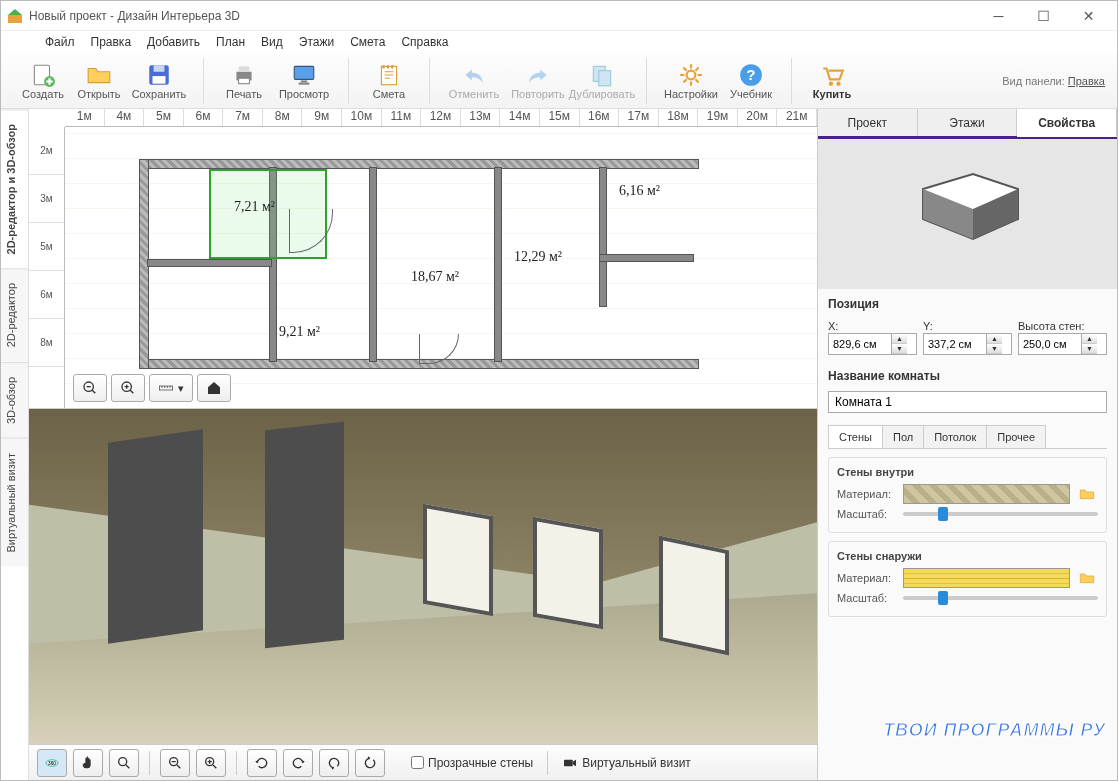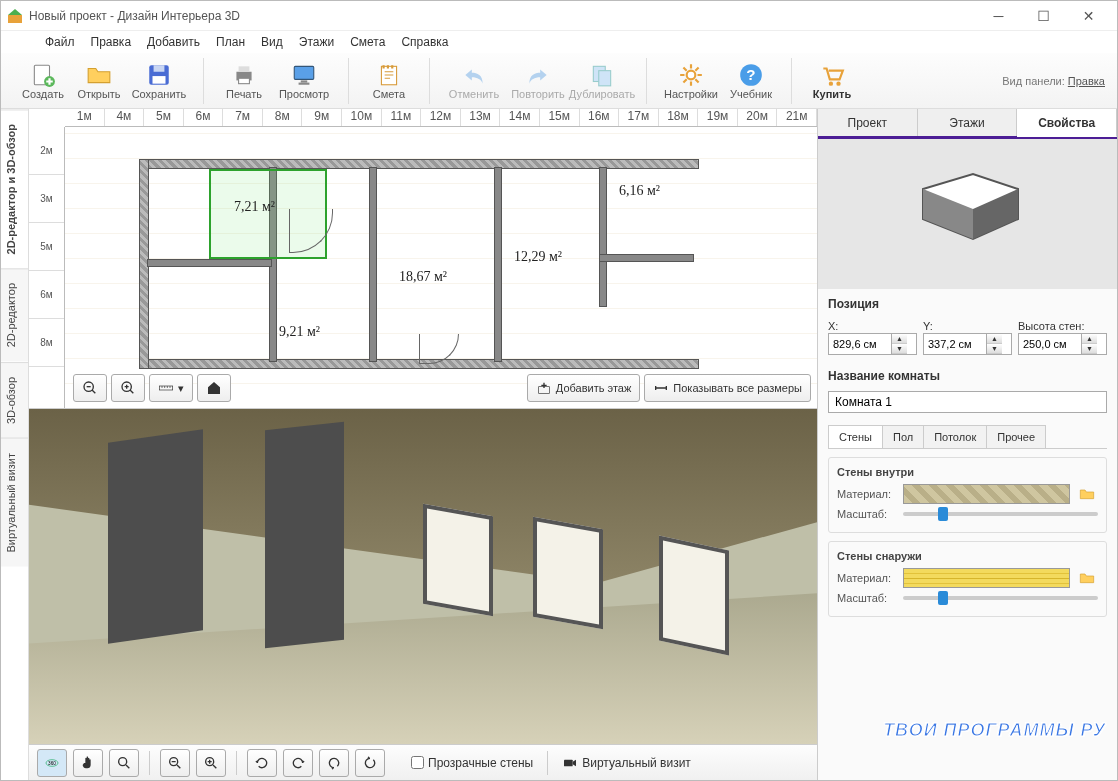--- a/index.html
+++ b/index.html
@@ -280,21 +280,21 @@
         <div class="wall" style="left:130px;top:28px;width:8px;height:195px"></div>
         <div class="wall" style="left:230px;top:28px;width:8px;height:195px"></div>
         <div class="wall" style="left:355px;top:28px;width:8px;height:195px"></div>
         <div class="wall" style="left:460px;top:28px;width:8px;height:140px"></div>
         <div class="wall" style="left:460px;top:115px;width:95px;height:8px"></div>
         <div class="wall" style="left:8px;top:120px;width:125px;height:8px"></div>
 
         <div class="inner sel" style="left:70px;top:30px;width:118px;height:90px;"></div>
         <div class="roomlabel" style="left:95px;top:60px;">7,21 м²</div>
         <div class="roomlabel" style="left:480px;top:44px;">6,16 м²</div>
-        <div class="roomlabel" style="left:260px;top:130px;text-align:right;">18,67 м²</div>
+        <div class="roomlabel" style="left:272px;top:130px;text-align:right;">18,67 м²</div>
         <div class="roomlabel" style="left:375px;top:110px;">12,29 м²</div>
         <div class="roomlabel" style="left:140px;top:185px;">9,21 м²</div>
         <div class="door" style="left:150px;top:70px;width:44px;height:44px;"></div>
         <div class="door" style="left:280px;top:195px;width:40px;height:30px;"></div>
       </div>
 
       <div class="planToolbar">
         <div class="pbtn">
             <svg viewBox="0 0 24 24">
               <circle cx="10" cy="10" r="7" fill="none" stroke="#333" stroke-width="2"></circle>
@@ -309,35 +309,20 @@
             </svg>
           </div>
         <div class="pbtn"><svg viewBox="0 0 24 24">
               <rect x="2" y="9" width="20" height="6" fill="none" stroke="#333"></rect>
               <path d="M6 9v3M10 9v3M14 9v3M18 9v3" stroke="#333"></path>
             </svg>▾</div>
         <div class="pbtn">
             <svg viewBox="0 0 24 24">
               <path d="M3 11l9-8 9 8v10H3z" fill="#333"></path>
             </svg>
-          </div>
-      </div>
-      <div class="planToolbarR">
-        <div class="pbtn">
-            <svg viewBox="0 0 24 24">
-              <rect x="4" y="10" width="16" height="10" fill="none" stroke="#333"></rect>
-              <path d="M12 4v8M8 8h8" stroke="#333" stroke-width="2"></path>
-            </svg>
-            <span>Добавить этаж</span>
-          </div>
-        <div class="pbtn">
-            <svg viewBox="0 0 24 24">
-              <path d="M4 12h16M4 9v6M20 9v6" stroke="#333" stroke-width="2"></path>
-            </svg>
-            <span>Показывать все размеры</span>
           </div>
       </div>
     </div>
 
     <div class="canvas3d">
       <div class="floor3d"></div>
       <div class="wall3d" style="left:0;top:0;width:100%;height:52%;clip-path:polygon(0 0,100% 0,100% 65%,72% 100%,0 55%);background:linear-gradient(#6b6247,#8c8365)"></div>
       <div class="wall3d" style="left:10%;top:8%;width:12%;height:60%;background:#4d4d4d;transform:skewY(-8deg)"></div>
       <div class="wall3d" style="left:30%;top:5%;width:10%;height:65%;background:#4d4d4d;transform:skewY(-6deg)"></div>
       <div style="position:absolute;left:50%;top:30%;width:70px;height:100px;background:#f4f2e8;border:4px solid #555;transform:skewY(10deg)"></div>

